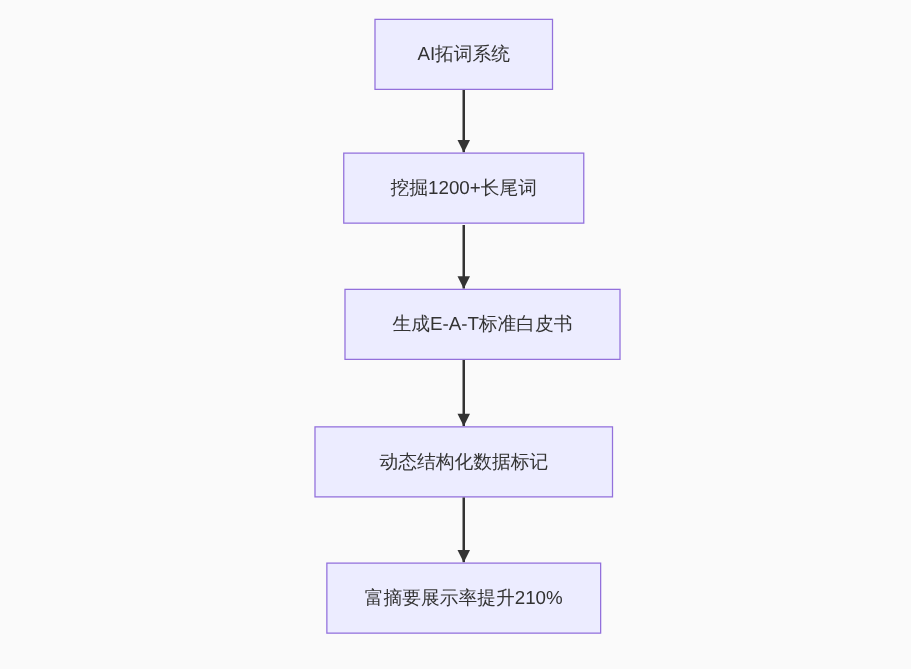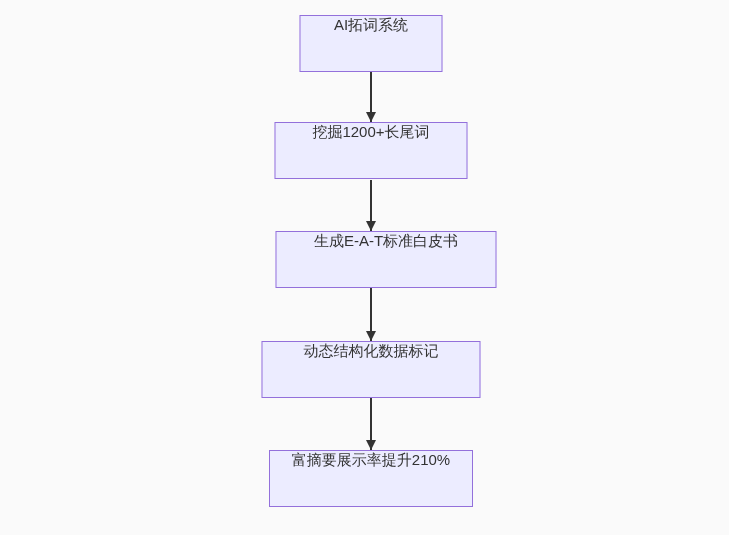--- a/index.html
+++ b/index.html
@@ -23,30 +23,30 @@
     position: absolute;
     left: 371px;
     transform: translateX(-50%);
     height: 57px;
     box-sizing: border-box;
     background: #ECECFF;
     border: 1px solid #9370DB;
     color: #333333;
     font-size: 15px;
     display: flex;
-    align-items: flex-start;
+    align-items: center;
     justify-content: center;
     white-space: nowrap;
     text-align: center;
   }
   .flow-node.n1 { top: 15px;  width: 143px; }
   .flow-node.n2 { top: 122px; width: 193px; }
   .flow-node.n3 { top: 231px; width: 221px; margin-left: 15px; }
-  .flow-node.n4 { top: 341px; width: 219px; }
-  .flow-node.n5 { top: 450px; width: 204px; }
+  .flow-node.n4 { top: 341px; width: 239px; }
+  .flow-node.n5 { top: 450px; width: 220px; }
 
   .flow-edge {
     position: absolute;
     left: 370px;
     width: 2px;
     background: #333333;
   }
   .flow-edge.e1 { top: 72px;  height: 50px; }
   .flow-edge.e2 { top: 180px; height: 51px; }
   .flow-edge.e3 { top: 288px; height: 53px; }

